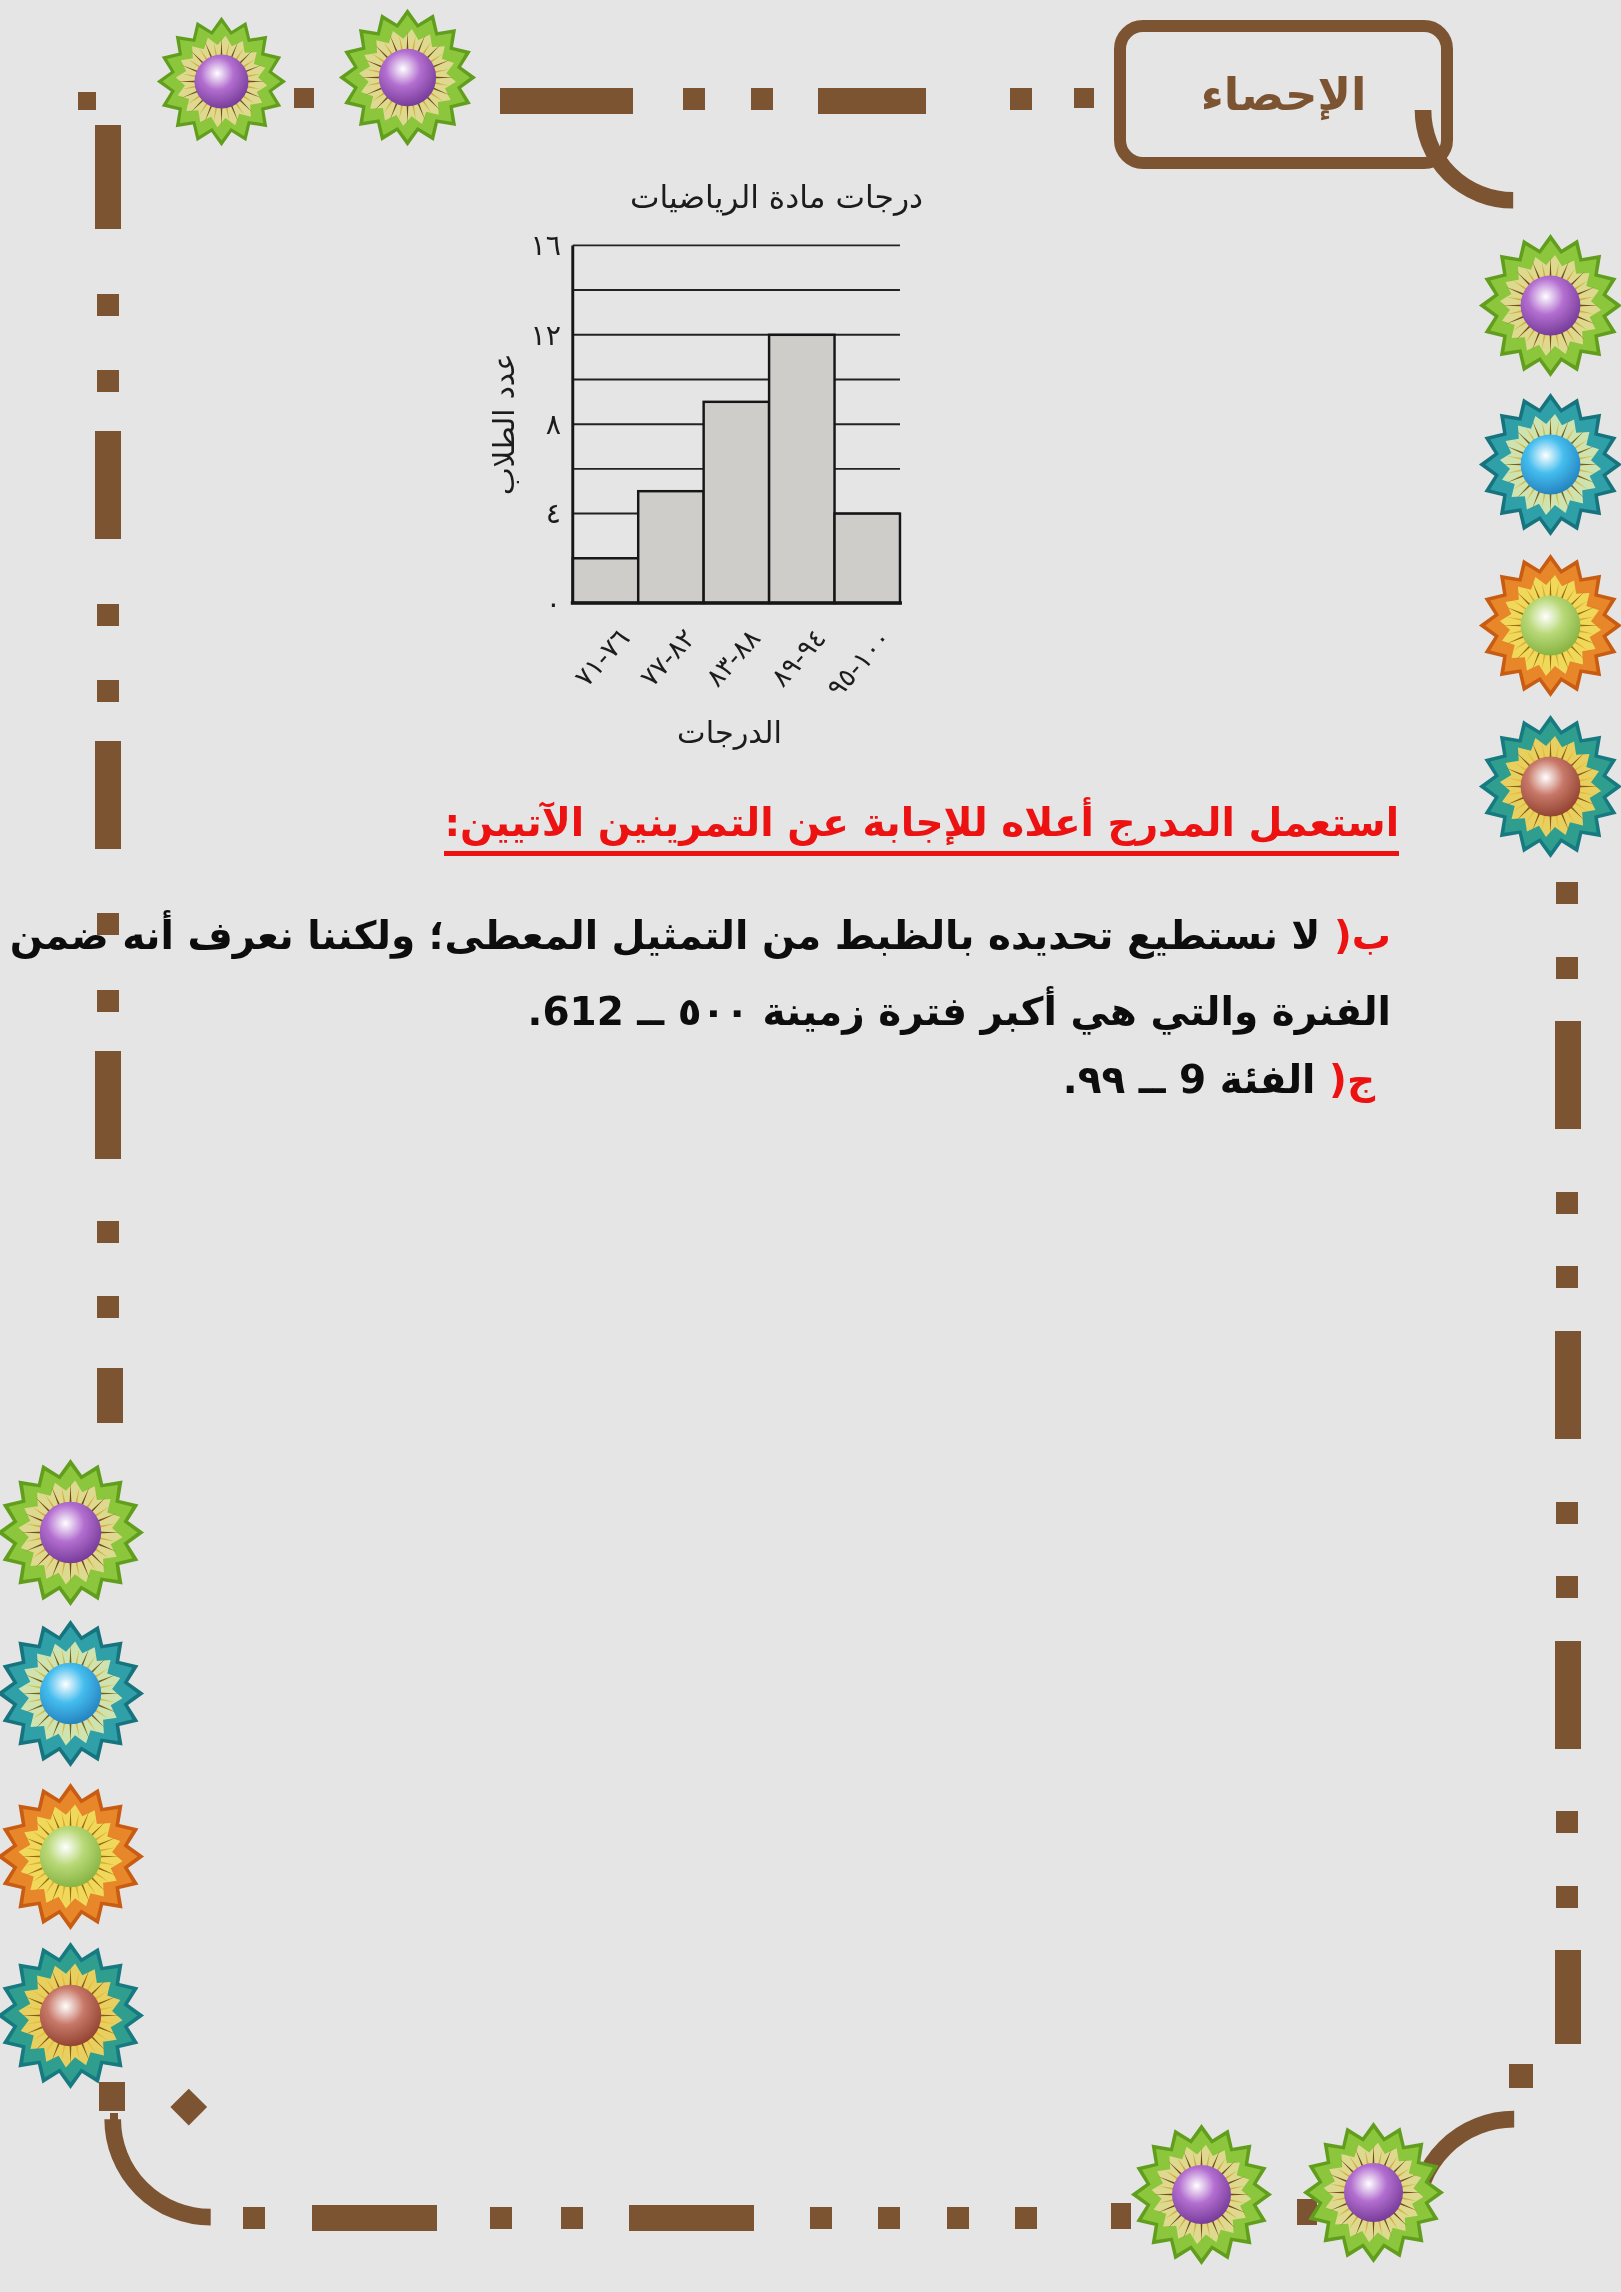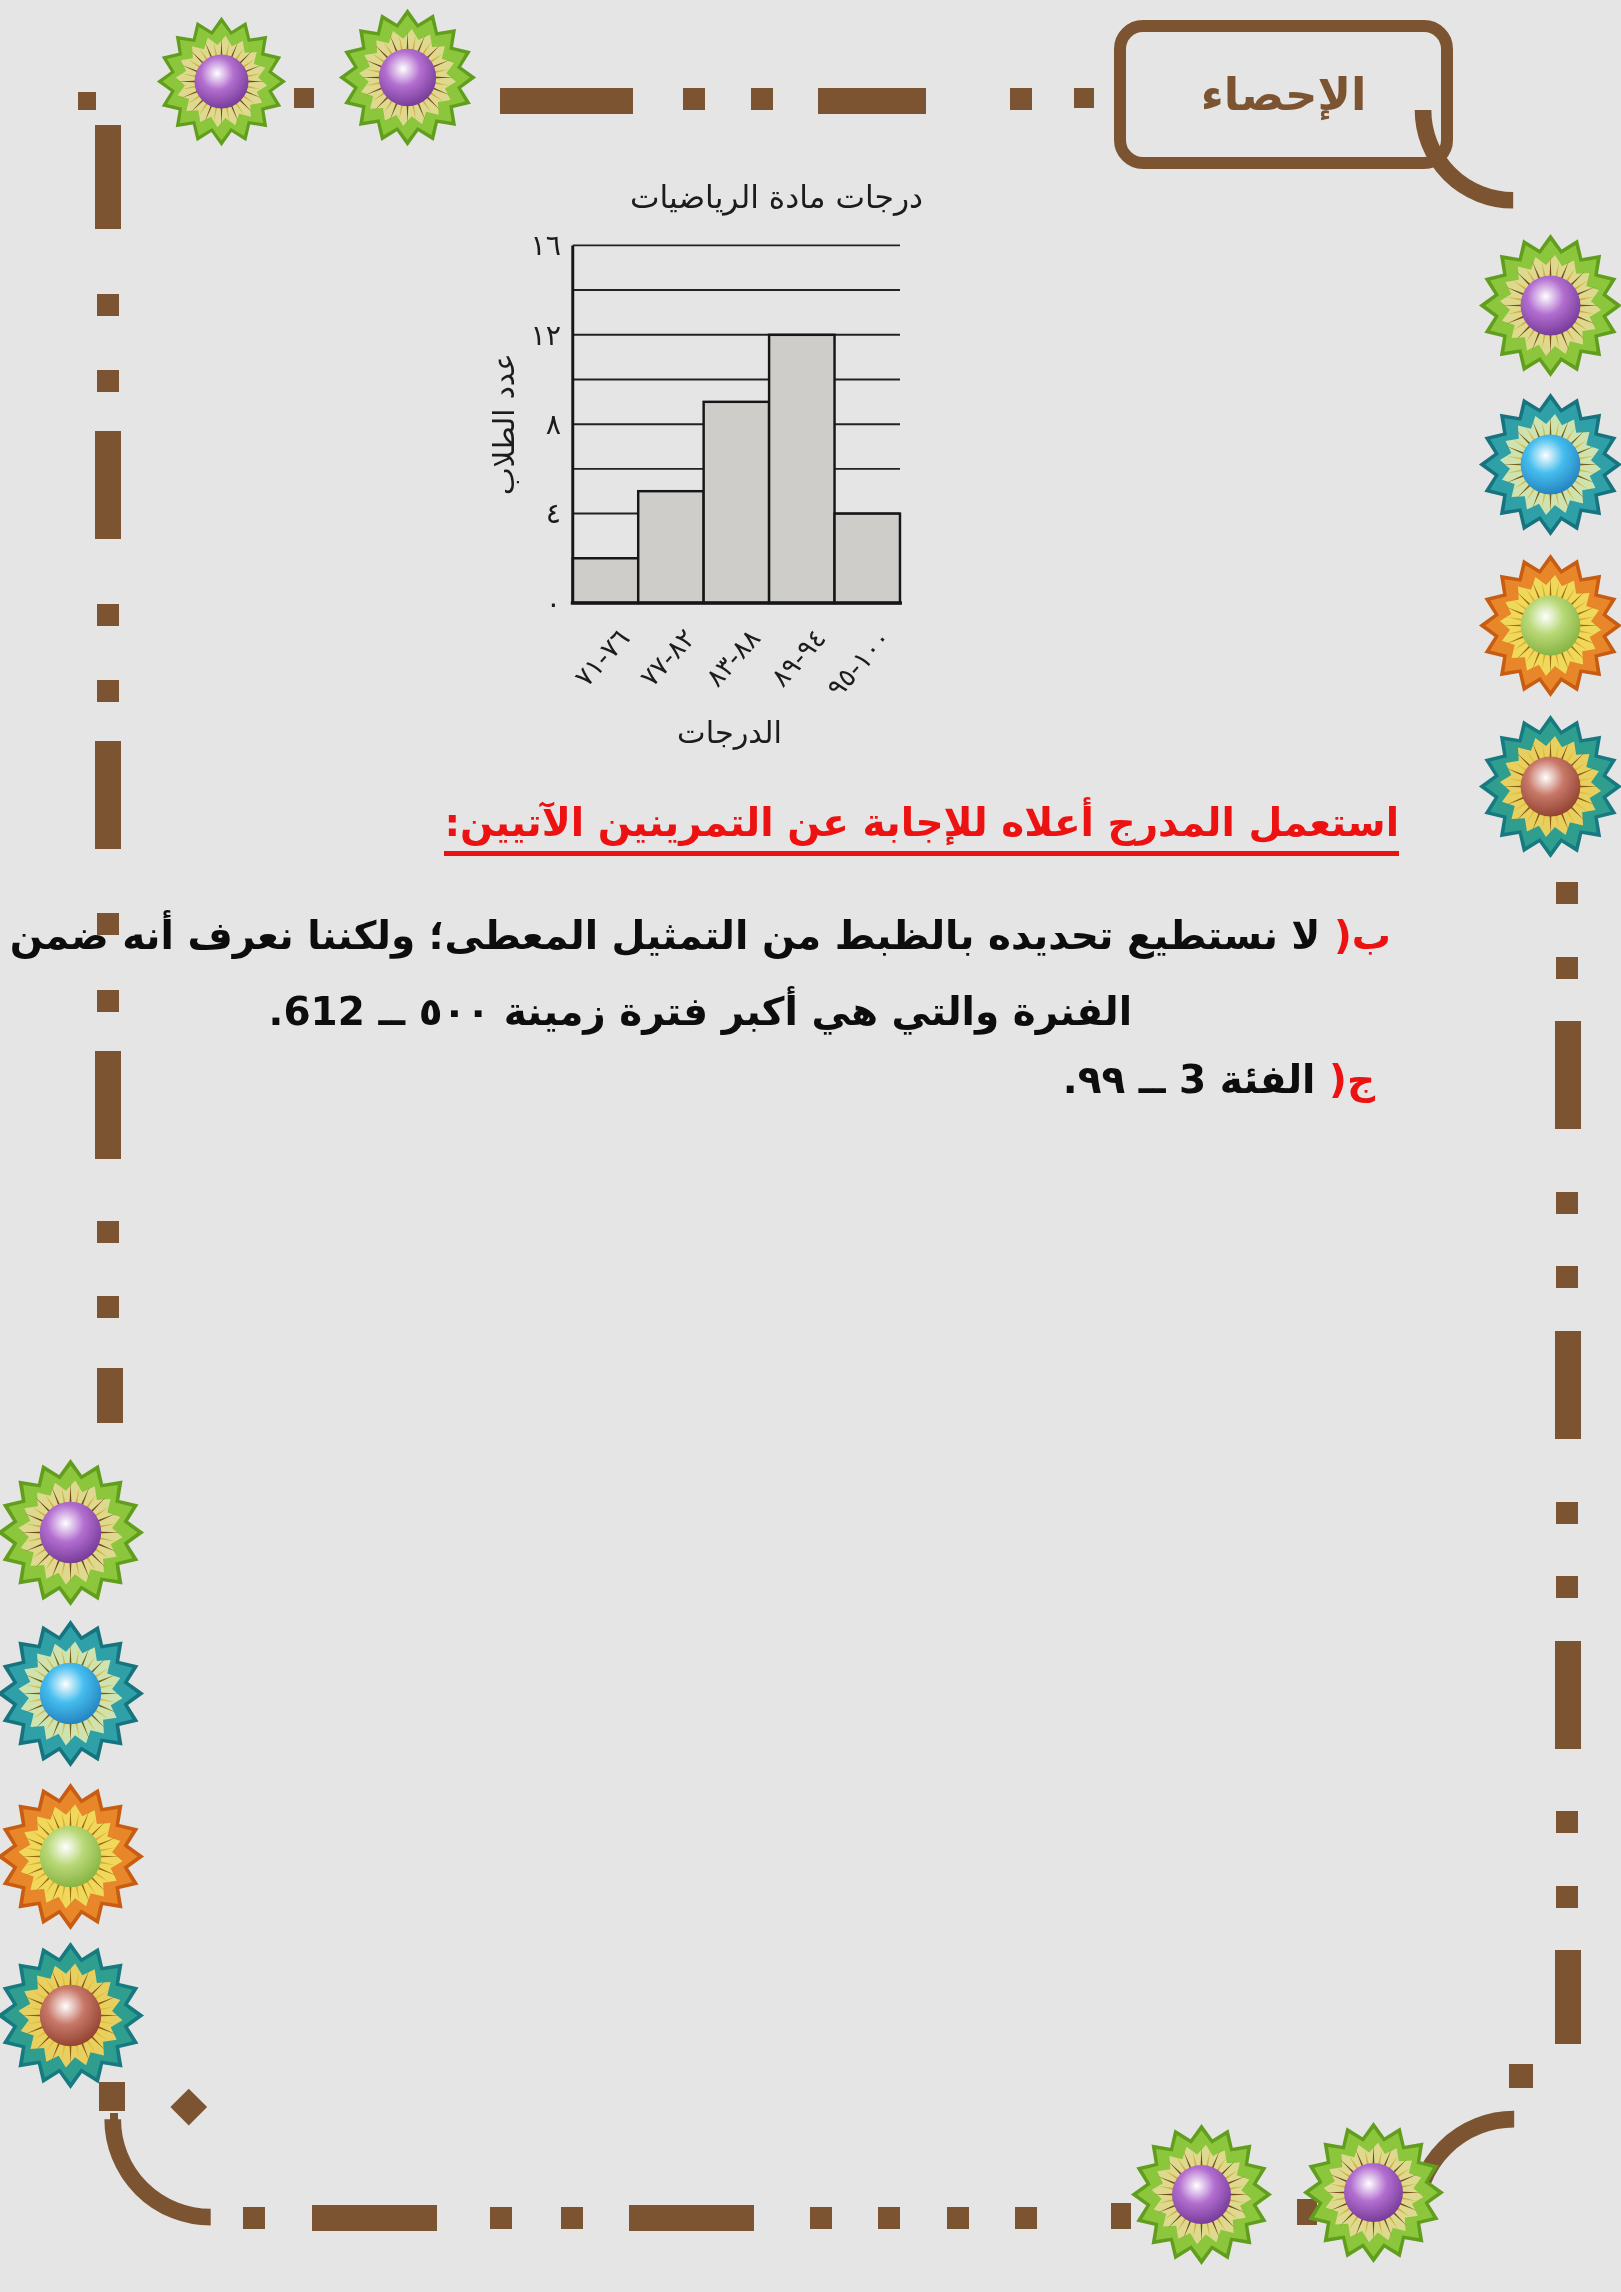--- a/index.html
+++ b/index.html
@@ -20,21 +20,21 @@
     display:flex;align-items:center;justify-content:center;direction:rtl;
     color:var(--frame_brown,#7d5431);font-size:45px;font-weight:bold}
 
   .chart{position:absolute;left:451px;top:167px;width:510px;height:627px}
   .ct{font-family:"DejaVu Sans",sans-serif;fill:#1c1c1c}
 
   .heading{position:absolute;top:800px;right:222px;direction:rtl;white-space:nowrap;
     font-size:39px;font-weight:bold;color:var(--accent_red,#ed1212)}
   .heading span{display:inline-block;border-bottom:5.9px solid var(--accent_red,#ed1212);padding-bottom:5.9px}
 
-  .answer{position:absolute;direction:rtl;text-align:center;font-size:39px;font-weight:bold;
+  .answer{position:absolute;direction:rtl;text-align:right;font-size:39px;font-weight:bold;
     color:var(--text_black,#0d0d0d)}
   #ans-b{top:898px;right:230px;line-height:76px}
   #ans-j{top:1057px;right:246px}
   .line{white-space:nowrap}
   .marker{color:var(--accent_red,#ed1212)}
 </style>
 </head>
 <body>
 
 <div class="page">
@@ -341,17 +341,17 @@
   <div class="heading">
     <span>استعمل المدرج أعلاه للإجابة عن التمرينين الآتيين:</span>
   </div>
 
   <div class="answer" id="ans-b">
     <div class="line"><span class="marker">ب(</span> <span>لا نستطيع تحديده بالظبط من التمثيل المعطى؛ ولكننا نعرف أنه ضمن</span></div>
     <div class="line">الفنرة والتي هي أكبر فترة زمينة ٥٠٠ ــ 612.</div>
   </div>
 
   <div class="answer" id="ans-j">
-    <div class="line"><span class="marker">ج(</span> <span>الفئة 3 ــ ٩٩.</span></div>
+    <div class="line"><span class="marker">ج(</span> <span>الفئة 9 ــ ٩٩.</span></div>
   </div>
 
 </div>
 
 
 </body></html>

